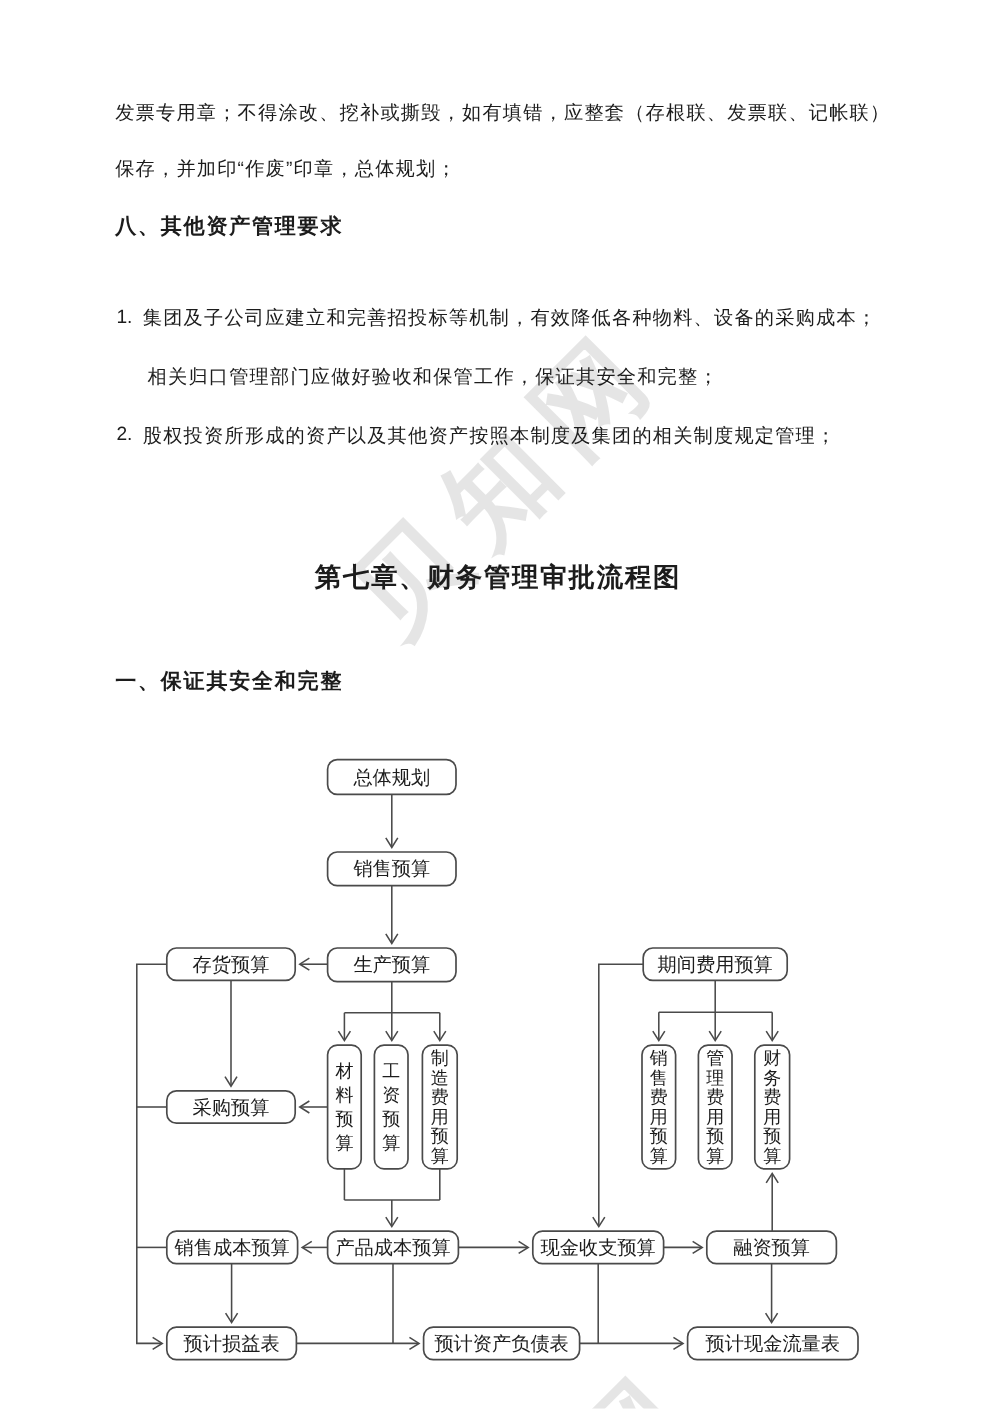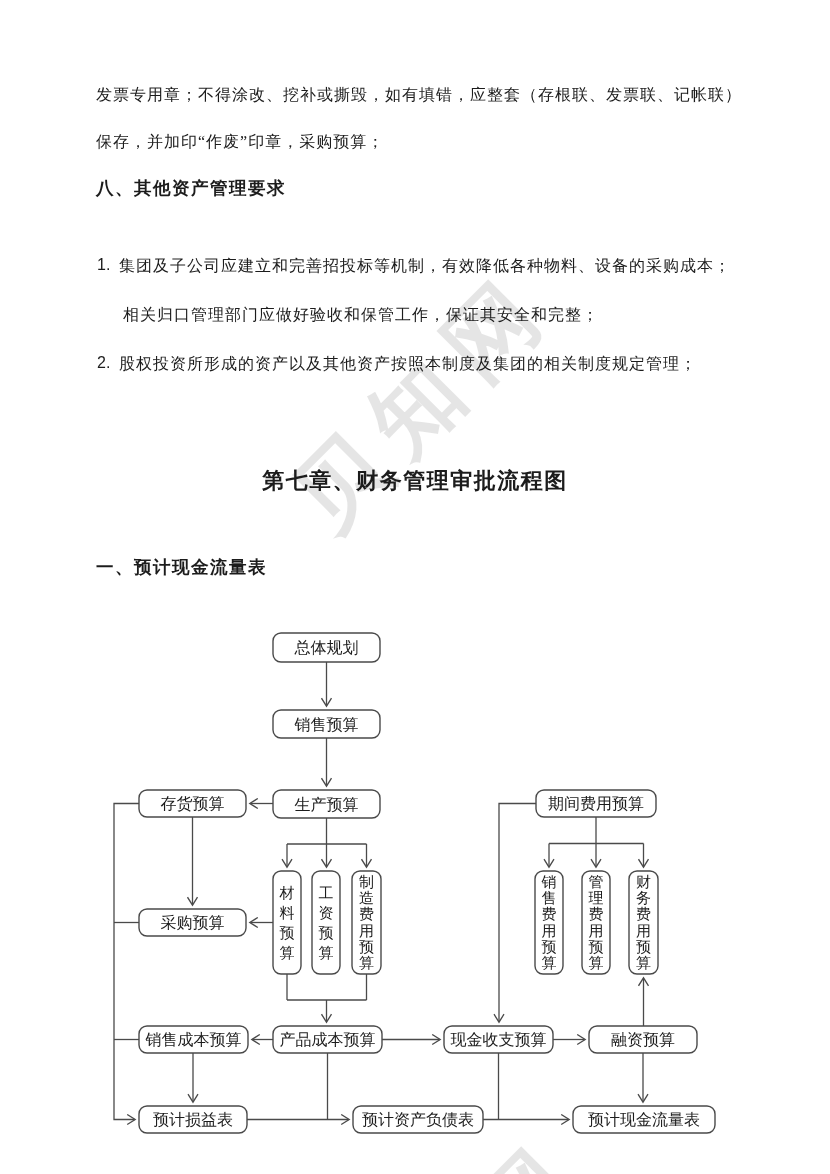--- a/index.html
+++ b/index.html
@@ -3,21 +3,21 @@
 <meta charset="utf-8">
 <style>
   html,body{margin:0;padding:0;background:#fff;}
   .page{
     position:relative;width:830px;height:1174px;background:#ffffff;
     font-family:"Liberation Sans",sans-serif;color:#1c1c1c;overflow:hidden;
   }
   .layer{position:absolute;left:0;top:0;width:830px;height:1174px;}
   .content{z-index:2;}
   .wm-layer{z-index:1;}
-  .tline{position:absolute;font-size:16px;letter-spacing:1px;white-space:nowrap;line-height:20px;font-family:Liberation Serif, serif;}
+  .tline{position:absolute;font-size:16px;letter-spacing:1px;white-space:nowrap;line-height:20px;}
   .list-num{position:absolute;font-size:16px;white-space:nowrap;}
   .h-sec{position:absolute;font-size:17.5px;font-weight:700;letter-spacing:1.5px;white-space:nowrap;}
   .h-chap{position:absolute;left:0;width:830px;text-align:center;font-size:22px;font-weight:700;letter-spacing:1.5px;white-space:nowrap;}
   .watermark{
     position:absolute;width:420px;text-align:center;font-size:88px;font-weight:700;
     letter-spacing:18px;color:rgba(0,0,0,0.10);transform:rotate(-45deg);
     white-space:nowrap;line-height:110px;user-select:none;
   }
   svg#flowchart{position:absolute;left:0;top:0;z-index:2;}
   .fbox{fill:#ffffff;stroke:#4a4a4a;stroke-width:1.4;}
@@ -30,34 +30,34 @@
 
 <div class="page">
 
   <div class="layer wm-layer">
     <div class="watermark" style="left:212px;top:346px;">贝知网</div>
     <div class="watermark" style="left:245px;top:1213px;">贝知网</div>
   </div>
 
   <div class="layer content">
     <div class="tline" style="left:96px;top:85px;">发票专用章；不得涂改、挖补或撕毁，如有填错，应整套（存根联、发票联、记帐联）</div>
-    <div class="tline" style="left:96px;top:132px;">保存，并加印“作废”印章，采购预算；</div>
+    <div class="tline" style="left:96px;top:132px;">保存，并加印“作废”印章，总体规划；</div>
 
     <div class="h-sec" style="left:96px;top:176px;">八、其他资产管理要求</div>
 
     <div class="list-num" style="left:97px;top:256px;">1.</div>
     <div class="tline" style="left:119px;top:256px;">集团及子公司应建立和完善招投标等机制，有效降低各种物料、设备的采购成本；</div>
     <div class="tline" style="left:123px;top:305px;">相关归口管理部门应做好验收和保管工作，保证其安全和完整；</div>
 
     <div class="list-num" style="left:97px;top:354px;">2.</div>
     <div class="tline" style="left:119px;top:354px;">股权投资所形成的资产以及其他资产按照本制度及集团的相关制度规定管理；</div>
 
     <div class="h-chap" style="top:466px;">第七章、财务管理审批流程图</div>
 
-    <div class="h-sec" style="left:96px;top:555px;">一、预计现金流量表</div>
+    <div class="h-sec" style="left:96px;top:555px;">一、保证其安全和完整</div>
   </div>
 
   <svg id="flowchart" width="830" height="1174" viewBox="0 0 830 1174">
     <defs>
       <marker id="arrow" viewBox="-9 -6 11 12" refX="-0.7" refY="0" markerWidth="11" markerHeight="12" orient="auto" markerUnits="userSpaceOnUse">
         <path d="M-8,-5 L0,0 L-8,5" fill="none" stroke="#4a4a4a" stroke-width="1.3"></path>
       </marker>
     </defs>
     <g id="fc-edges">
         <polyline points="326.5,662 326.5,705.5" class="fline" marker-end="url(#arrow)"></polyline>

